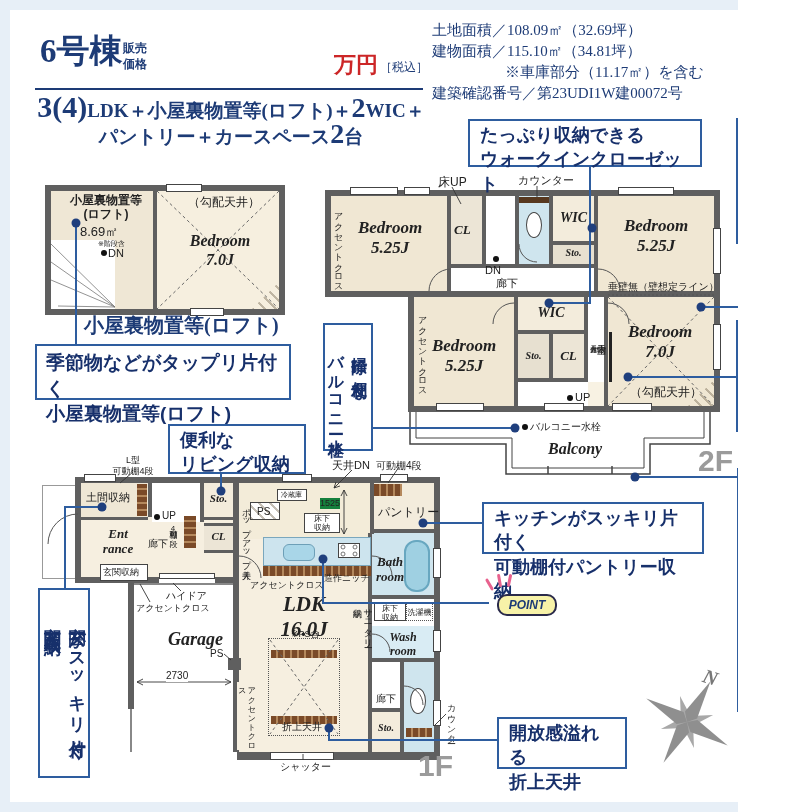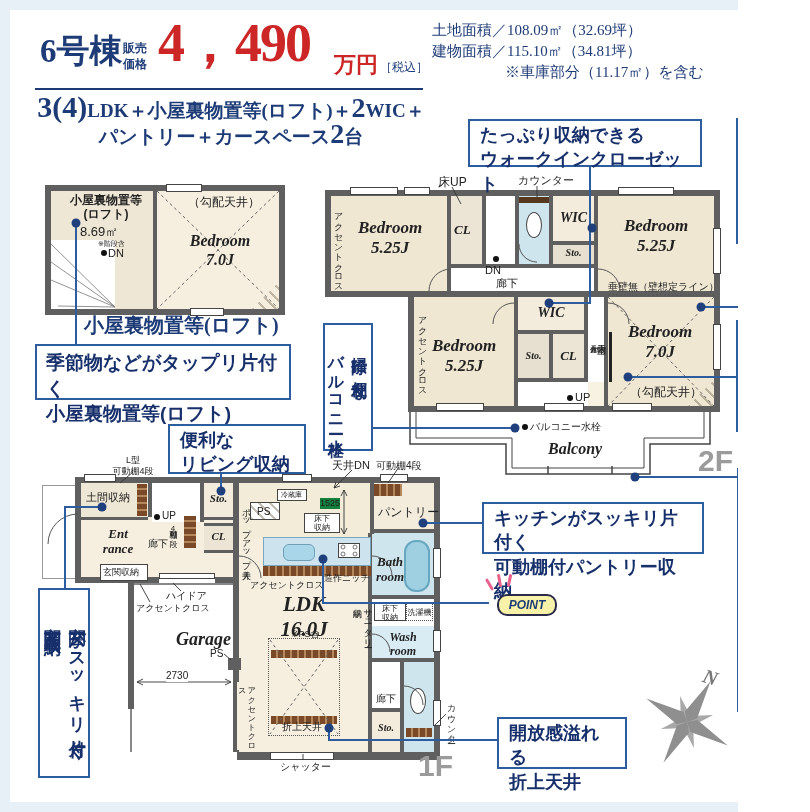--- a/index.html
+++ b/index.html
@@ -40,39 +40,39 @@
 </style>
 </head>
 <body>
 
 <div id="canvas">
   <div class="frame"></div>
 
   <div class="t navy ser" style="left:40px;top:32px;font-size:33px;font-weight:bold;">6号棟</div>
   <div class="t navy" style="left:123px;top:41px;font-size:12px;font-weight:bold;line-height:1.3;">販売
 価格</div>
-  <div class="t red ser" style="left:158px;top:12px;font-size:54px;font-weight:bold;letter-spacing:-2px;">4，490</div>
   <div class="t red ser" style="left:334px;top:52px;font-size:22px;font-weight:bold;">万円</div>
   <div class="t navy" style="left:380px;top:60px;font-size:12px;">［税込］</div>
   <div class="abs" style="left:35px;top:88px;width:388px;height:2px;background:#1d3b76;z-index:7;"></div>
   <div class="abs" style="left:36px;top:90px;width:390px;display:flex;justify-content:center;align-items:baseline;z-index:7;">
     <span class="ser navy" style="font-size:30px;font-weight:bold;">3(4)</span>
       <span class="ser navy" style="font-size:19px;font-weight:bold;">LDK＋小屋裏物置等(ロフト)＋</span>
       <span class="ser navy" style="font-size:28px;font-weight:bold;">2</span>
       <span class="ser navy" style="font-size:19px;font-weight:bold;">WIC＋</span>
   </div>
   <div class="abs" style="left:36px;top:118px;width:390px;display:flex;justify-content:center;align-items:baseline;z-index:7;">
     <span class="ser navy" style="font-size:19px;font-weight:bold;">パントリー＋カースペース</span>
       <span class="ser navy" style="font-size:28px;font-weight:bold;">2</span>
       <span class="ser navy" style="font-size:19px;font-weight:bold;">台</span>
   </div>
 
   <div class="t navy ser" style="left:432px;top:22px;font-size:15px;">土地面積／108.09㎡（32.69坪）</div>
   <div class="t navy ser" style="left:432px;top:43px;font-size:15px;">建物面積／115.10㎡（34.81坪）</div>
   <div class="t navy ser" style="left:505px;top:64px;font-size:15px;">※車庫部分（11.17㎡）を含む</div>
+  <div class="t navy ser" style="left:432px;top:85px;font-size:15px;">建築確認番号／第23UDI1W建00072号</div>
 
   <div class="rm" style="left:51px;top:191px;width:102px;height:118px;background:#efe7d5;"></div>
   <div class="rm" style="left:157px;top:191px;width:122px;height:118px;background:#f6efdf;"></div>
   <div class="rm stairsH" style="left:75px;top:240px;width:40px;height:69px;background:#fff;"></div>
   <div class="rm" style="left:51px;top:240px;width:24px;height:69px;background:#fff;"></div>
   <div class="rm hatch" style="left:252px;top:282px;width:27px;height:27px;clip-path:polygon(100% 0,100% 100%,0 100%);"></div>
   <div class="w" style="left:45px;top:185px;width:240px;height:6px;"></div>
   <div class="w" style="left:45px;top:309px;width:240px;height:6px;"></div>
   <div class="w" style="left:45px;top:185px;width:6px;height:130px;"></div>
   <div class="w" style="left:279px;top:185px;width:6px;height:130px;"></div>
@@ -310,21 +310,21 @@
   <div class="t tc" style="left:374px;top:604px;width:32px;font-size:8px;">床下
 収納</div>
   <div class="t tc" style="left:406px;top:608px;width:27px;font-size:8px;">洗濯機</div>
   <div class="t tc bi" style="left:380px;top:630px;width:46px;font-size:12px;">Wash
 room</div>
   <div class="t" style="left:376px;top:693px;font-size:10px;">廊下</div>
   <div class="t tc bi" style="left:372px;top:722px;width:28px;font-size:10px;">Sto.</div>
   <div class="t vt" style="left:446px;top:698px;height:46px;font-size:9px;letter-spacing:0;">カウンター</div>
   <div class="t" style="left:282px;top:721px;font-size:10px;z-index:7;">折上天井</div>
   <div class="t vt" style="left:237px;top:682px;height:68px;font-size:8px;letter-spacing:0;background:#f6efe0;z-index:7;">アクセントクロス</div>
-  <div class="t bi" style="left:176px;top:629px;font-size:18px;">Garage</div>
+  <div class="t bi" style="left:168px;top:629px;font-size:18px;">Garage</div>
   <div class="t" style="left:166px;top:670px;font-size:10px;background:#fff;z-index:7;">2730</div>
   <div class="t" style="left:210px;top:648px;font-size:10px;">PS</div>
   <div class="t" style="left:280px;top:761px;font-size:10px;">シャッター</div>
   <div class="t gray" style="left:418px;top:748px;font-size:30px;font-weight:bold;">1F</div>
 
   <div class="co" style="left:168px;top:424px;width:138px;height:50px;font-size:18px;padding:2px 10px;">便利な
 リビング収納</div>
   <div class="ln" style="left:220px;top:474px;width:2px;height:16px;"></div>
   <div class="dotN" style="left:221px;top:491px;"></div>
 

